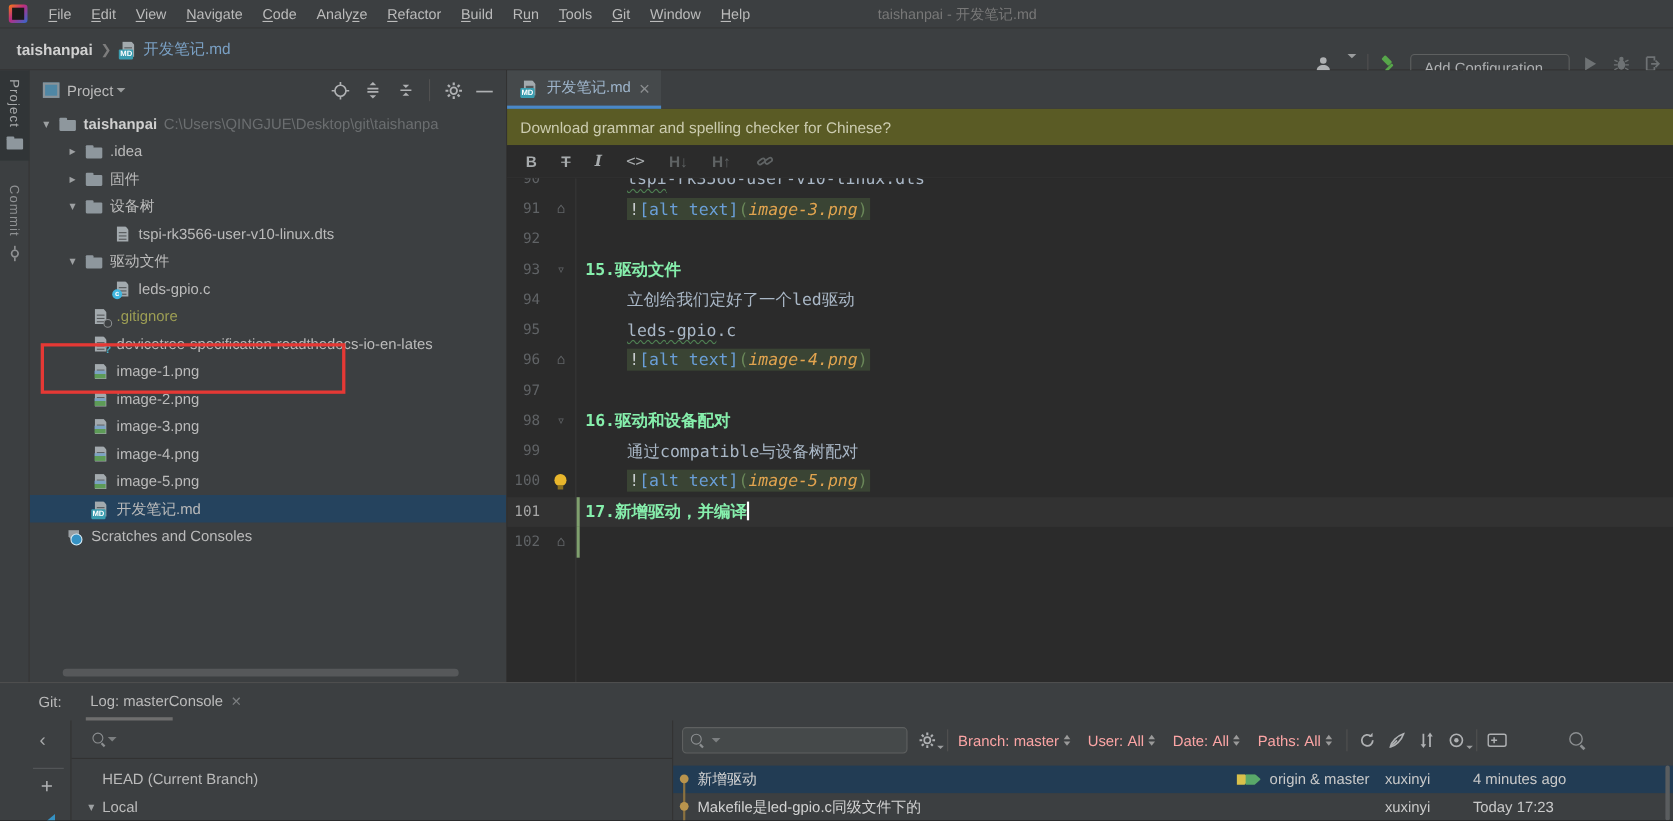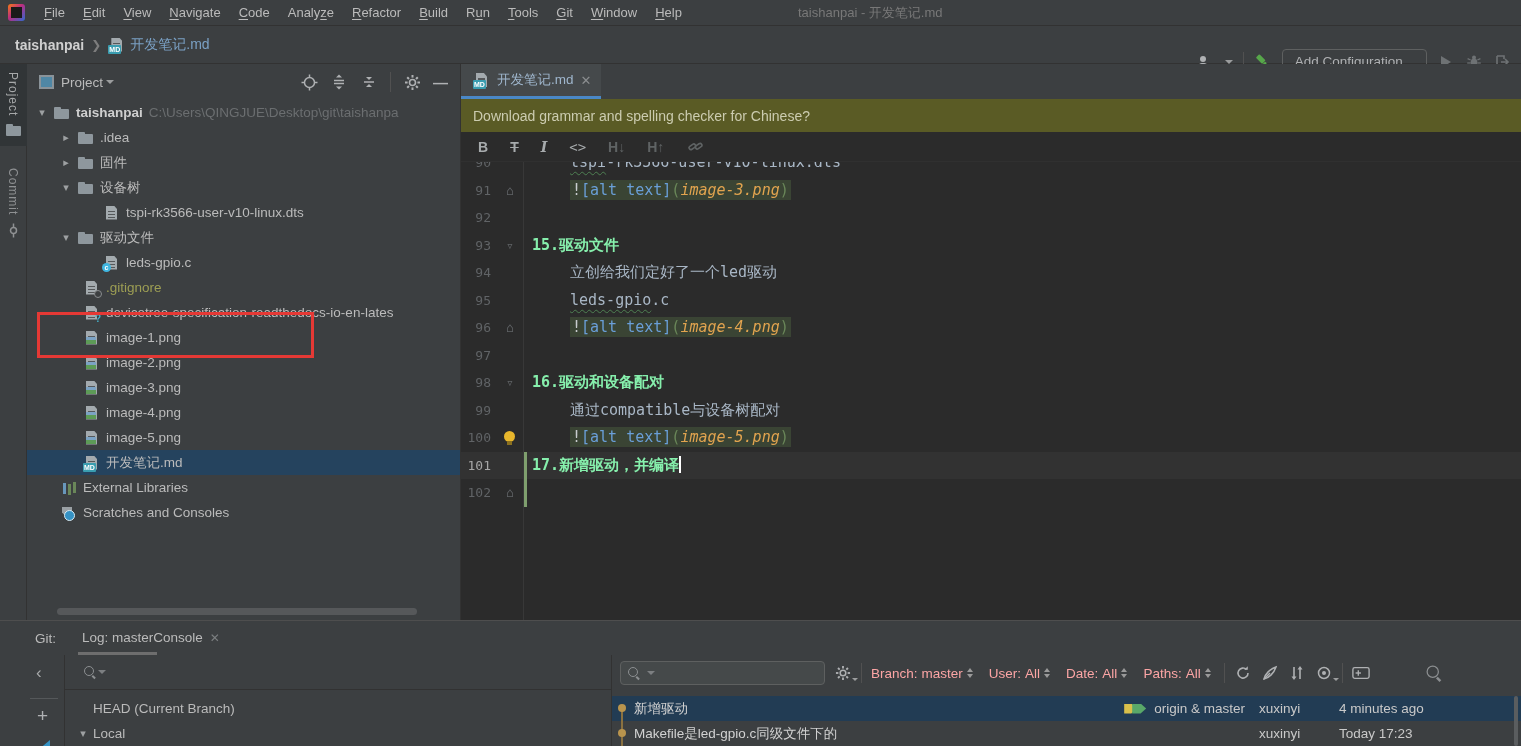--- a/index.html
+++ b/index.html
@@ -17,21 +17,21 @@
   .logo::after { content:""; position:absolute; left:3px; top:3px; right:3px; bottom:3px; background:#1a1a1a; }
   .menu-item { padding:0 9px; height:26px; line-height:26px; font-size:13px; color:#bbbbbb; }
   .menu-item u { text-decoration:underline; text-underline-offset:2px; }
   .win-title { position:absolute; left:798px; top:0; height:26px; line-height:25px; color:#787878; font-size:13px; }
   
   .navbar { position:absolute; left:0; top:26px; right:0; height:38px;
     display:flex; align-items:center; background:#3c3f41; border-bottom:1px solid #323232; padding:0 10px 0 15px; }
   .crumb-root { font-weight:bold; color:#d0d0d0; font-size:14px; }
   .crumb-sep { color:#7d7d7d; margin:0 7px; font-size:12px; }
   .crumb-file { color:#7aa0c4; font-size:14px; margin-left:5px; }
-  .nav-right { margin-left:auto; display:flex; align-items:center; gap:10px;margin-top:35px; }
+  .nav-right { margin-left:auto; display:flex; gap:10px;margin-top:35px; }
   .vsep { width:1px; height:20px; background:#515151; }
   .btn-outline { border:1px solid #5e6060; border-radius:4px; height:26px; line-height:24px;
     padding:0 12px; color:#afb1b3; font-size:13.5px; background:transparent; }
   .caret-dn { display:inline-block; width:0; height:0; border-left:4px solid transparent;
     border-right:4px solid transparent; border-top:4px solid #9b9d9e; margin-left:3px; vertical-align:middle; }
   .play-tri { width:0; height:0; border-top:6px solid transparent; border-bottom:6px solid transparent;
     border-left:10px solid #6e7274; }
   
   .main { position:absolute; left:0; top:64px; right:0; height:556px; display:flex; }
   .toolstrip { width:27px; background:#3c3f41; border-right:1px solid #323232;
@@ -404,24 +404,20 @@
               <span class="t-label">image-5.png</span>
             </div>
             <div class="trow selected" style="padding-left: 56px;">
               <span class="fico">
                 <i class="ic-doc" style="position:absolute;inset:0"></i>
                 <span class="badge b-md">MD</span>
               </span>
               <span class="t-label">开发笔记.md</span>
             </div>
             <div class="trow" style="padding-left: 33px;">
-              <span class="fico ic-lib"></span>
-              <span class="t-label">External Libraries</span>
-            </div>
-            <div class="trow" style="padding-left: 33px;">
               <span class="fico ic-scr"></span>
               <span class="t-label">Scratches and Consoles</span>
             </div>
           </div>
         <div class="redbox"></div>
         <div class="hscroll"></div>
       </div>
     </div>
 
     <div class="epanel">

